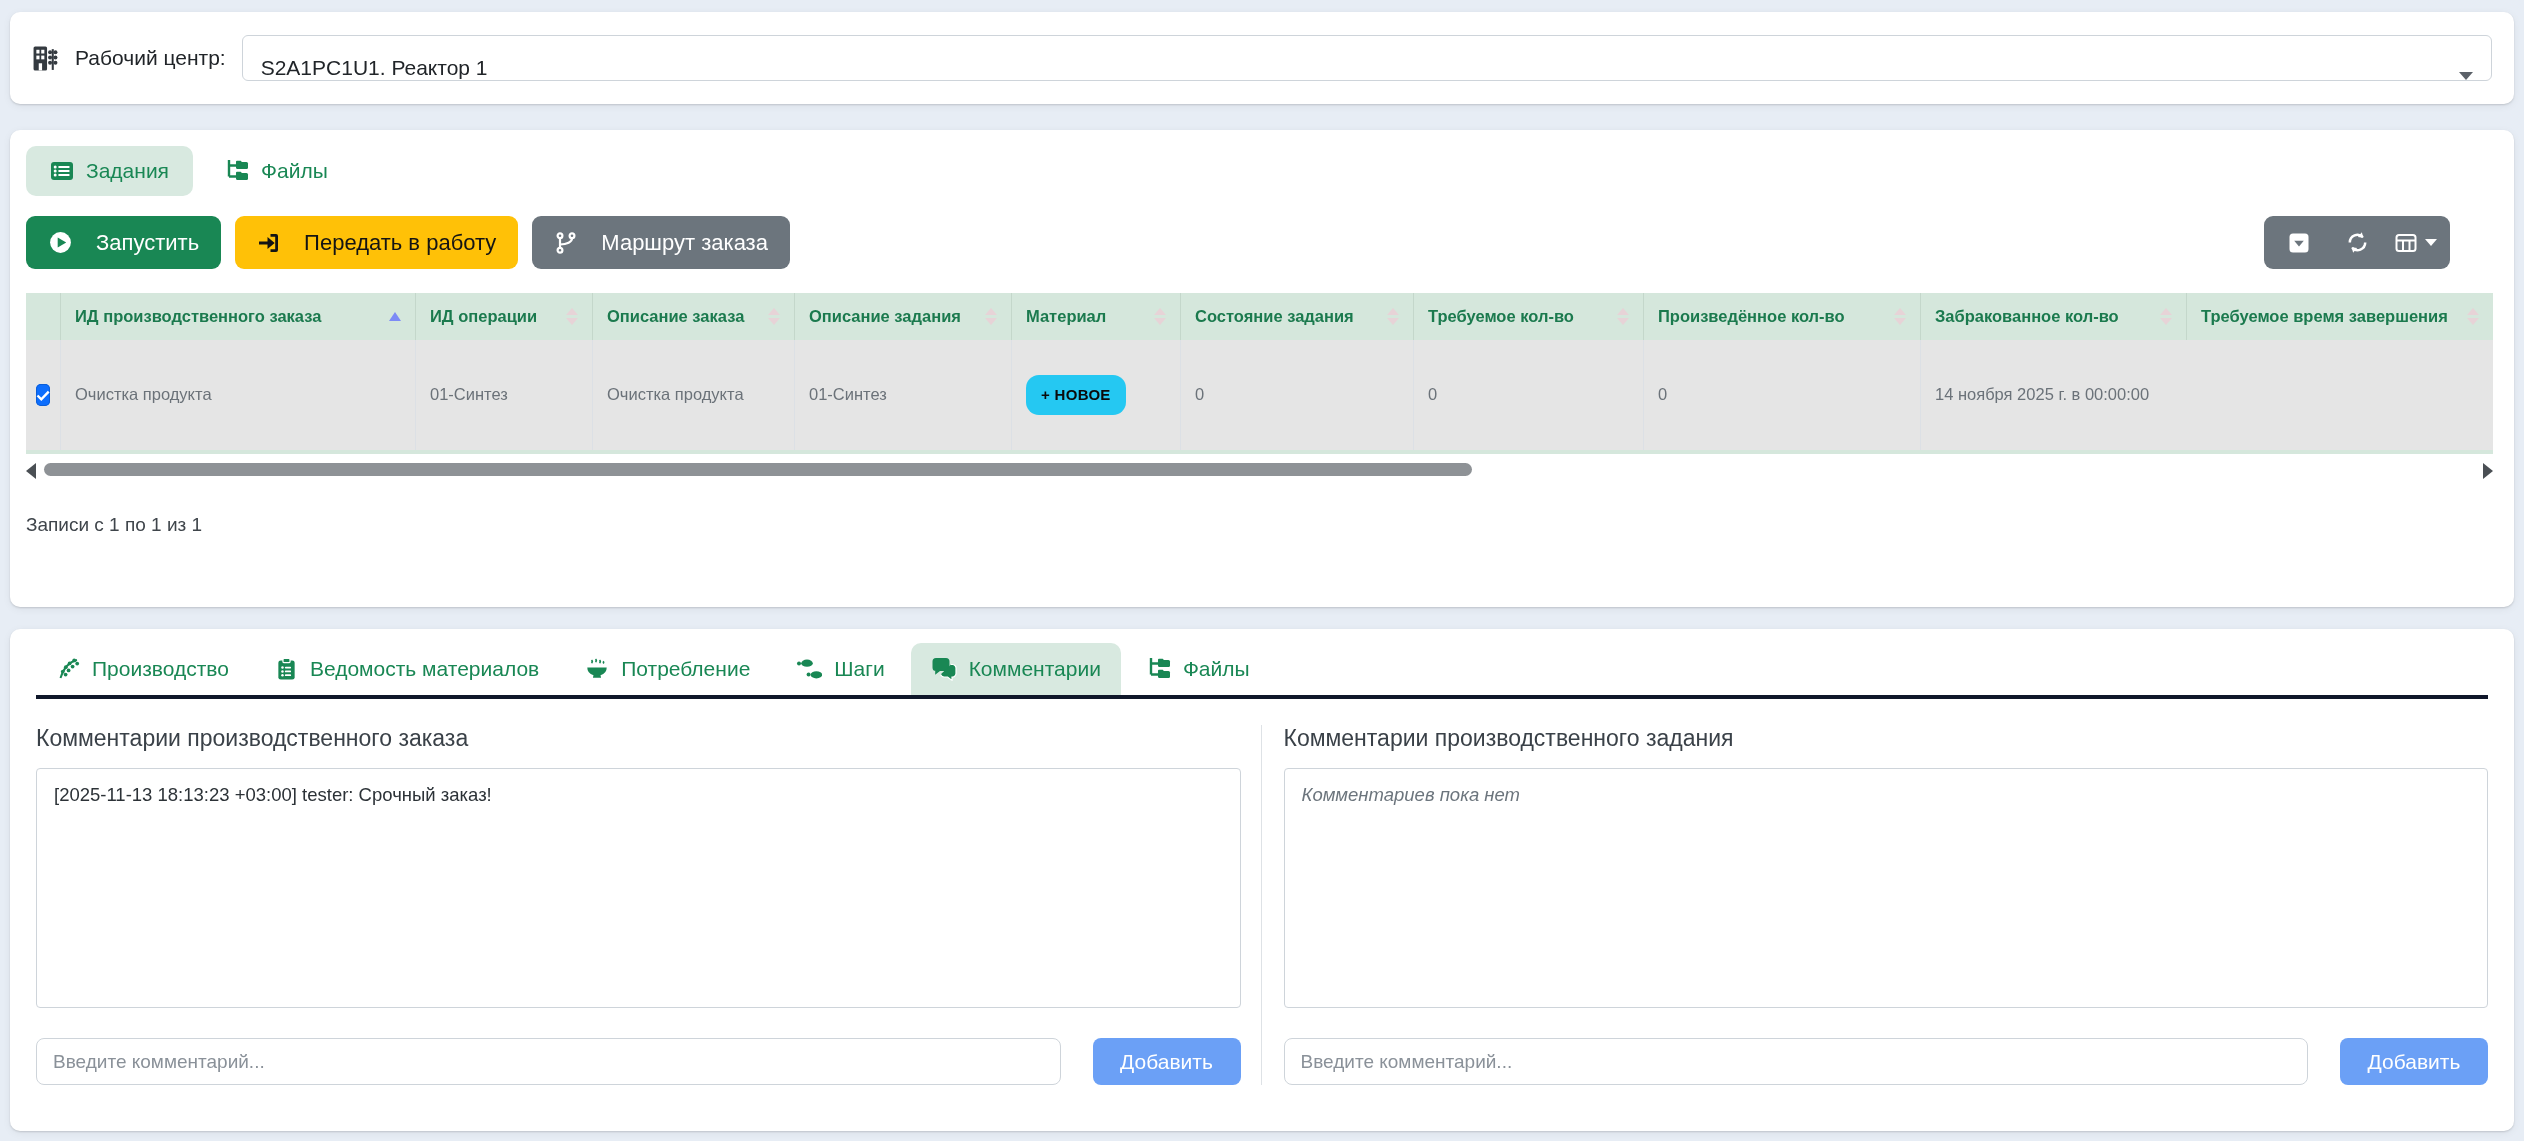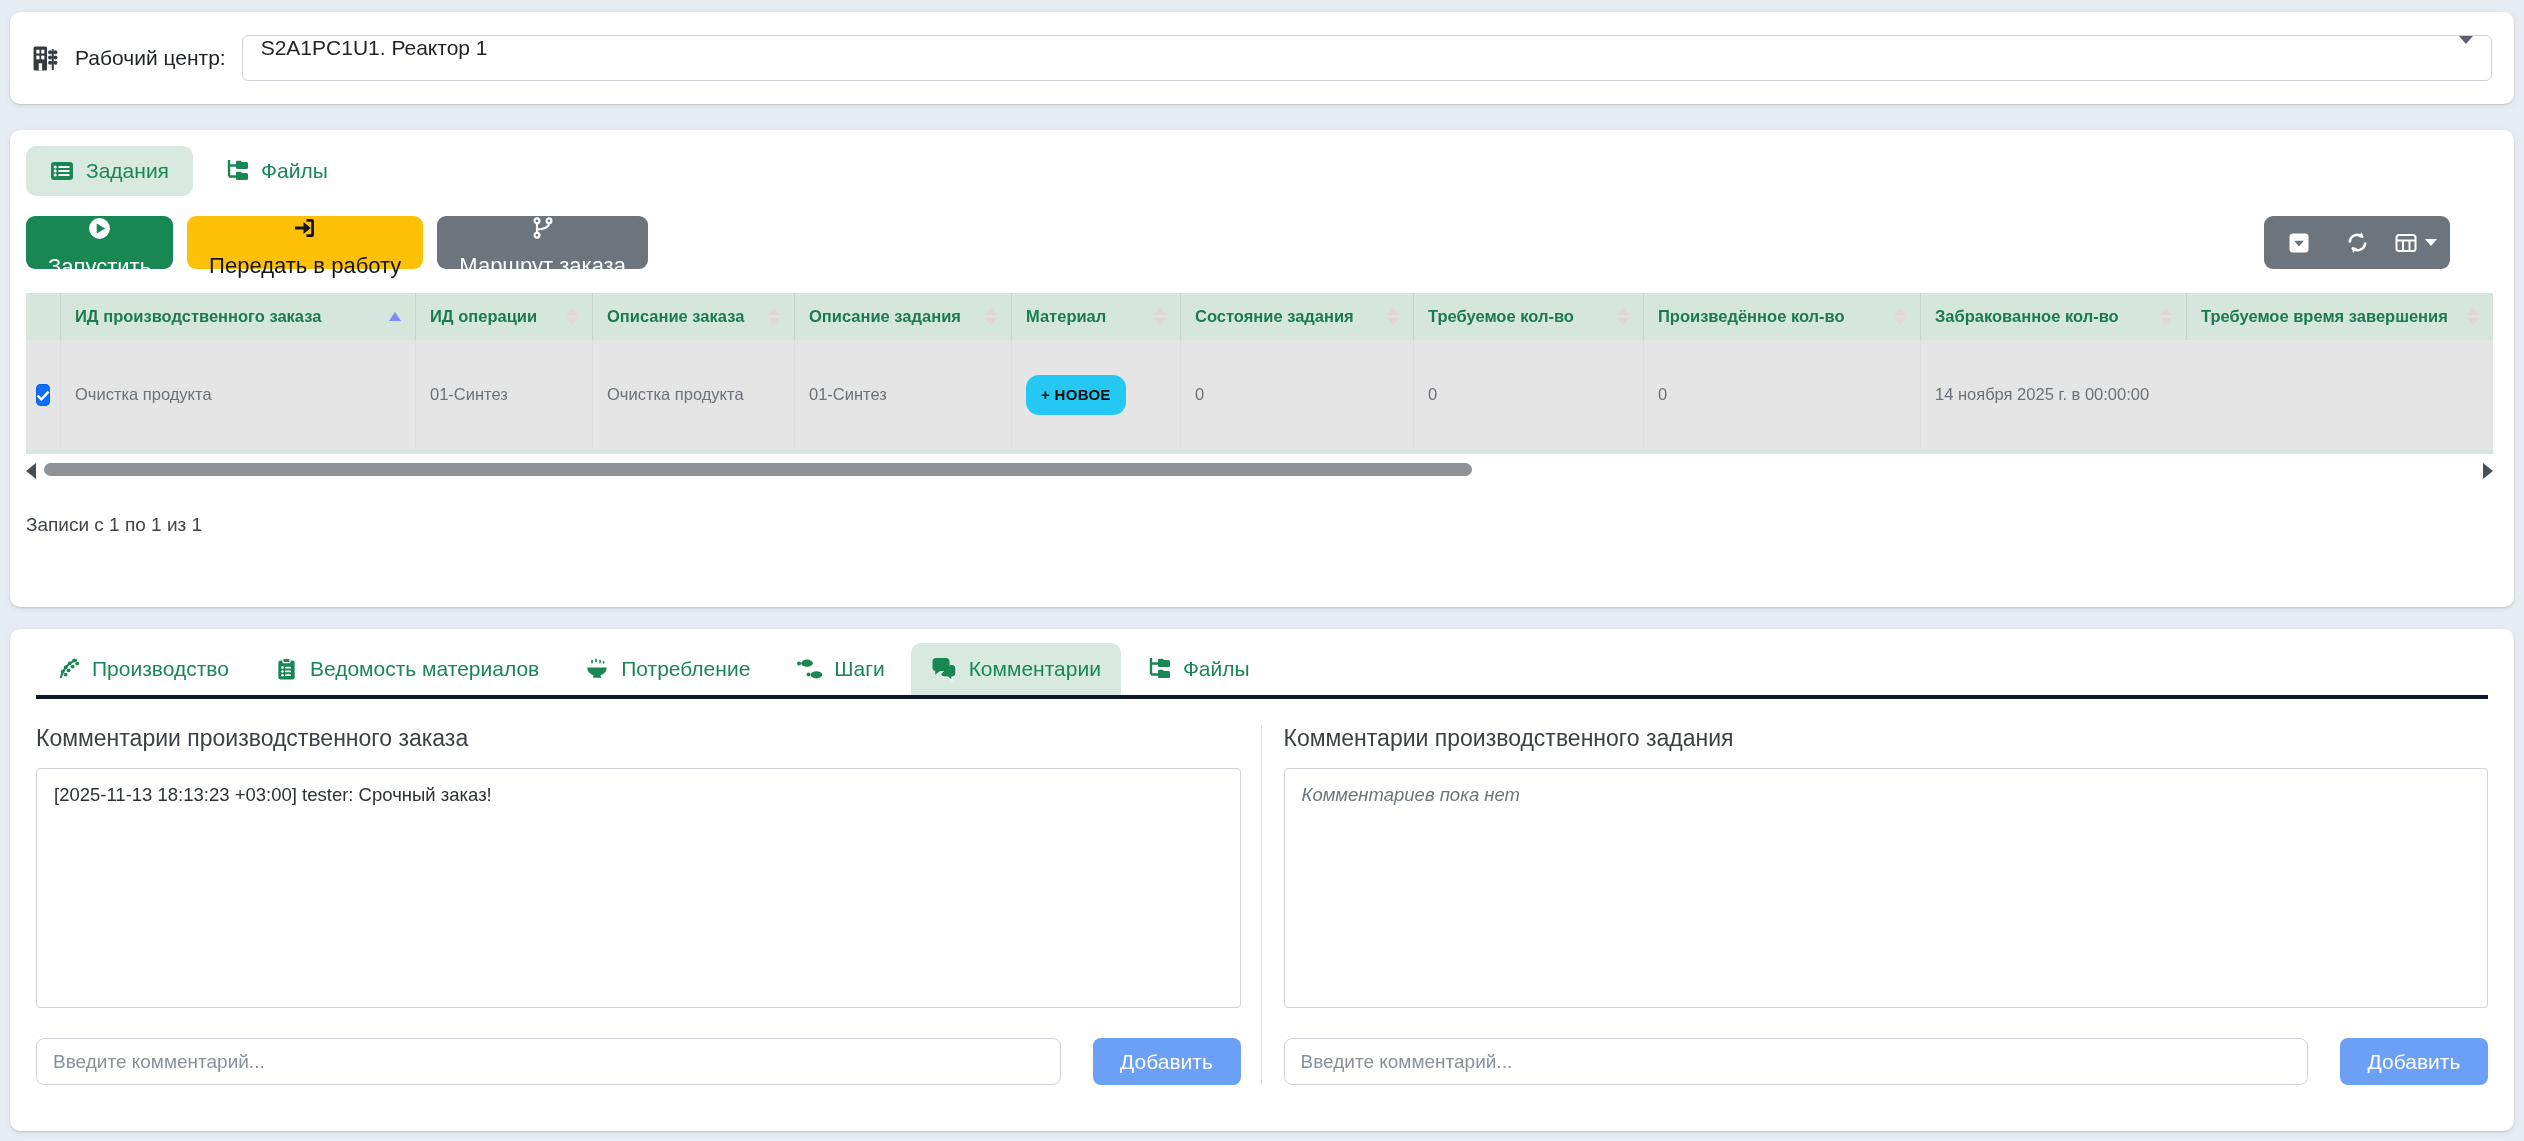--- a/index.html
+++ b/index.html
@@ -24,21 +24,21 @@
     padding:0 22px;
     gap:16px;
   }
   .topbar-label { font-size:21px; color:#212529; white-space:nowrap; }
   .select {
     flex:1;
     height:46px;
     border:1px solid #ced4da;
     border-radius:6px;
     display:flex;
-    align-items:flex-start;
+    align-items:flex-end;
     justify-content:space-between;
     padding:0 18px;
     font-size:21px;
     color:#212529;
     background:#fff;
   }
   .caret-down {
     width:0;height:0;
     border-left:7px solid transparent;
     border-right:7px solid transparent;
@@ -52,24 +52,23 @@
     display:inline-flex; align-items:center; gap:12px;
     padding:16px 24px; height:50px;
     font-size:21px; color:#198754; cursor:pointer;
     border-radius:10px;
   }
   .tab.active { background:#d8e9e0; }
 
   .toolbar { display:flex; align-items:center; margin-top:20px; gap:14px; }
   .btn {
     height:53px; border:none; border-radius:9px;
-    display:inline-flex; align-items:center; gap:13px;
+    display:inline-flex; align-items:center; gap:23px;
     padding:0 22px; font-size:22px; font-family:inherit; cursor:pointer;
     white-space:nowrap;
-    flex-direction:column;
   }
   .btn-success { background:#198754; color:#fff; }
   .btn-warning { background:#ffc107; color:#141414; }
   .btn-secondary { background:#6c757d; color:#fff; }
   .toolbar-spacer { flex:1; }
   .search-input {
     width:286px; height:48px;
     border:1px solid #ced4da; border-radius:6px;
     font-size:21px; font-family:inherit; color:#212529;
     padding:0 16px; outline:none;

